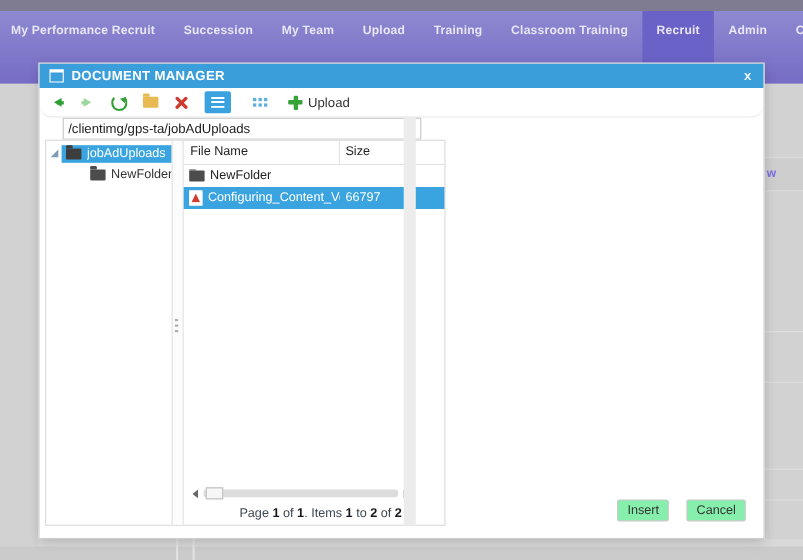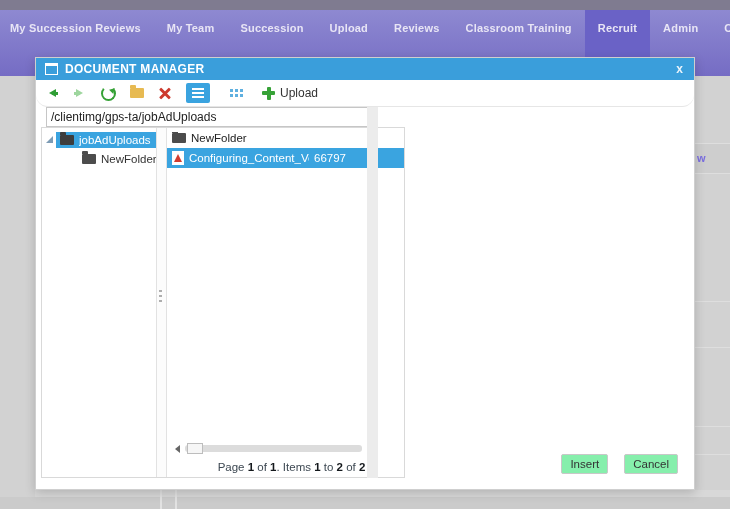--- a/index.html
+++ b/index.html
@@ -68,21 +68,21 @@
   .grid-glyph{width:13px;height:8px;position:relative;}
   .grid-glyph::before{content:"";position:absolute;left:0;top:0;width:3px;height:3px;background:#5fb0e0;
         box-shadow:5px 0 0 #5fb0e0,10px 0 0 #5fb0e0,0 5px 0 #5fb0e0,5px 5px 0 #5fb0e0,10px 5px 0 #5fb0e0;}
 
   .plus{position:relative;width:13px;height:13px;margin-right:5px;}
   .plus::before,.plus::after{content:"";position:absolute;background:#37a237;border-radius:1px;}
   .plus::before{left:4.5px;top:0;width:4px;height:13px;}
   .plus::after{top:4.5px;left:0;width:13px;height:4px;}
   .upload-lbl{font-size:12px;color:#333;}
 
-  .address{position:absolute;left:10px;top:49px;width:326px;height:20px;box-sizing:border-box;
+  .address{position:absolute;left:21px;top:49px;width:326px;height:20px;box-sizing:border-box;
            border:1px solid #c6c6c6;font-family:"Liberation Sans",sans-serif;font-size:12px;
            color:#222;padding:0 4px;background:#fff;}
 
   
   .fm-box{position:absolute;left:5px;top:69px;width:364px;height:351px;border:1px solid #d9d9d9;
           box-sizing:border-box;display:flex;background:#fff;}
   .tree-pane{width:114px;flex:none;padding-top:2px;box-sizing:border-box;}
   .tree-row{display:flex;align-items:center;height:19px;cursor:pointer;}
   .expander{width:0;height:0;border-left:7px solid transparent;border-bottom:7px solid #7d9cb5;
             margin:0 3px 0 4px;flex:none;}
@@ -126,25 +126,25 @@
   .footer-btns{position:absolute;right:16px;bottom:15px;display:flex;gap:16px;}
   .btn{background:#86efac;border:1px solid #c8c8c8;border-radius:2px;padding:3px 8px;font-size:11.5px;
        color:#333;font-family:"Liberation Sans",sans-serif;cursor:pointer;}
 </style>
 </head>
 <body>
 
 <div class="top-strip"></div>
 
 <nav class="navbar">
-  <span class="nav-item">My Succession Reviews</span>
+  <span class="nav-item">My Performance Recruit</span>
+  <span class="nav-item">Succession</span>
   <span class="nav-item">My Team</span>
-  <span class="nav-item">Succession</span>
   <span class="nav-item">Upload</span>
-  <span class="nav-item">Reviews</span>
+  <span class="nav-item">Training</span>
   <span class="nav-item">Classroom Training</span>
   <span class="nav-item active">Recruit</span>
   <span class="nav-item">Admin</span>
   <span class="nav-item">Care</span>
 
 </nav>
 
 <div class="bg-right">
   <div class="bg-row" style="height:67px"></div>
   <div class="bg-row shade" style="height:29px">
@@ -218,20 +218,24 @@
         <span class="fold"></span>
         <span class="tree-label">NewFolder</span>
       </div>
     </div>
 
     <div class="splitter">
       <span class="grip"></span>
     </div>
 
     <div class="list-pane">
+      <div class="list-header">
+        <span class="col-name">File Name</span>
+        <span class="col-size">Size</span>
+      </div>
 
       <div class="file-row">
         <span class="name">
           <span class="fold"></span>
           <span>NewFolder</span>
         </span>
         <span class="size"></span>
       </div>
 
       <div class="file-row selected">

